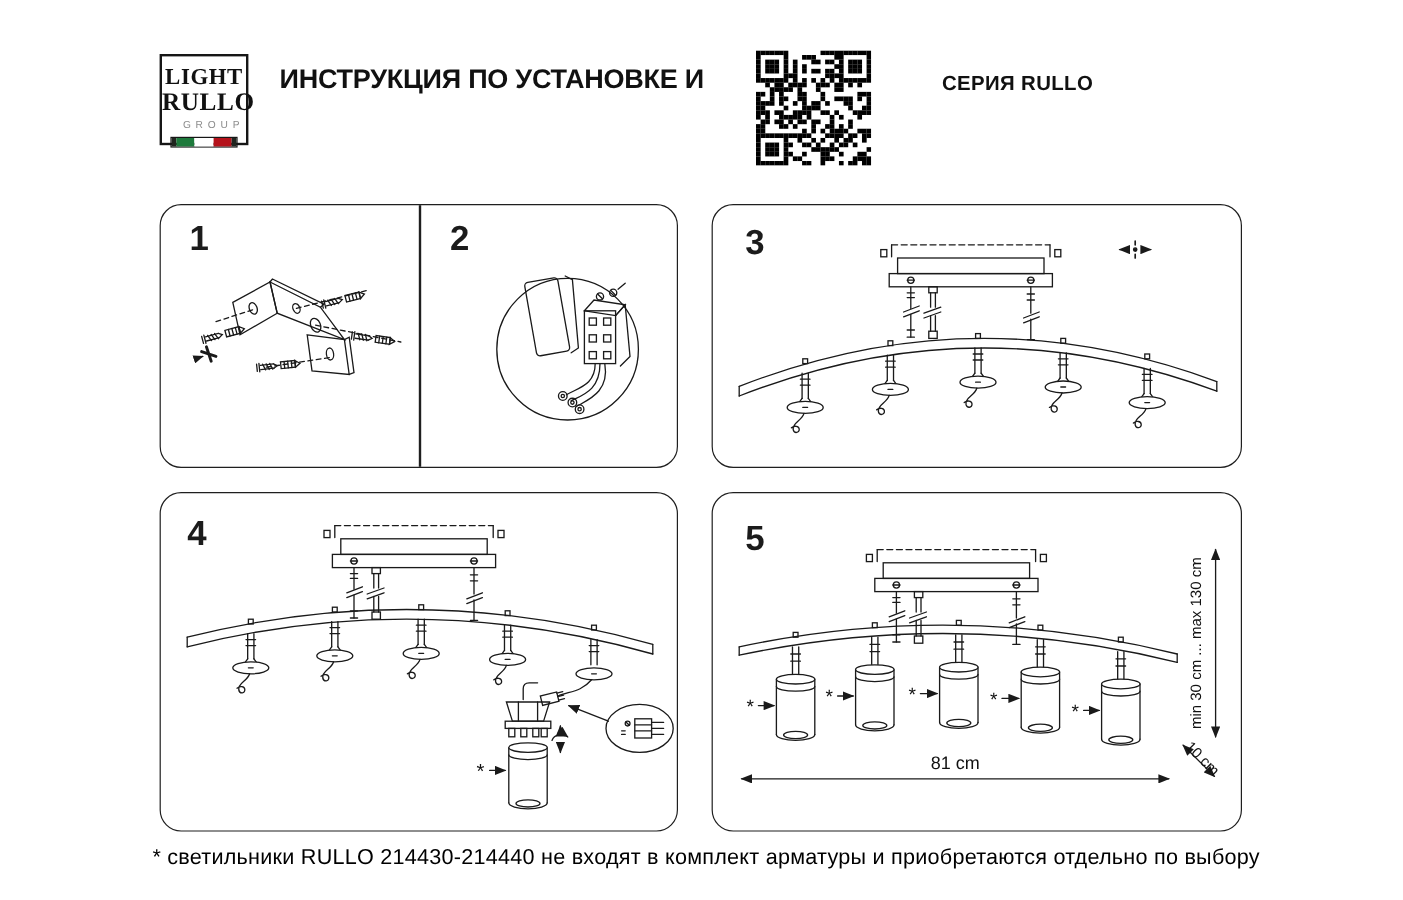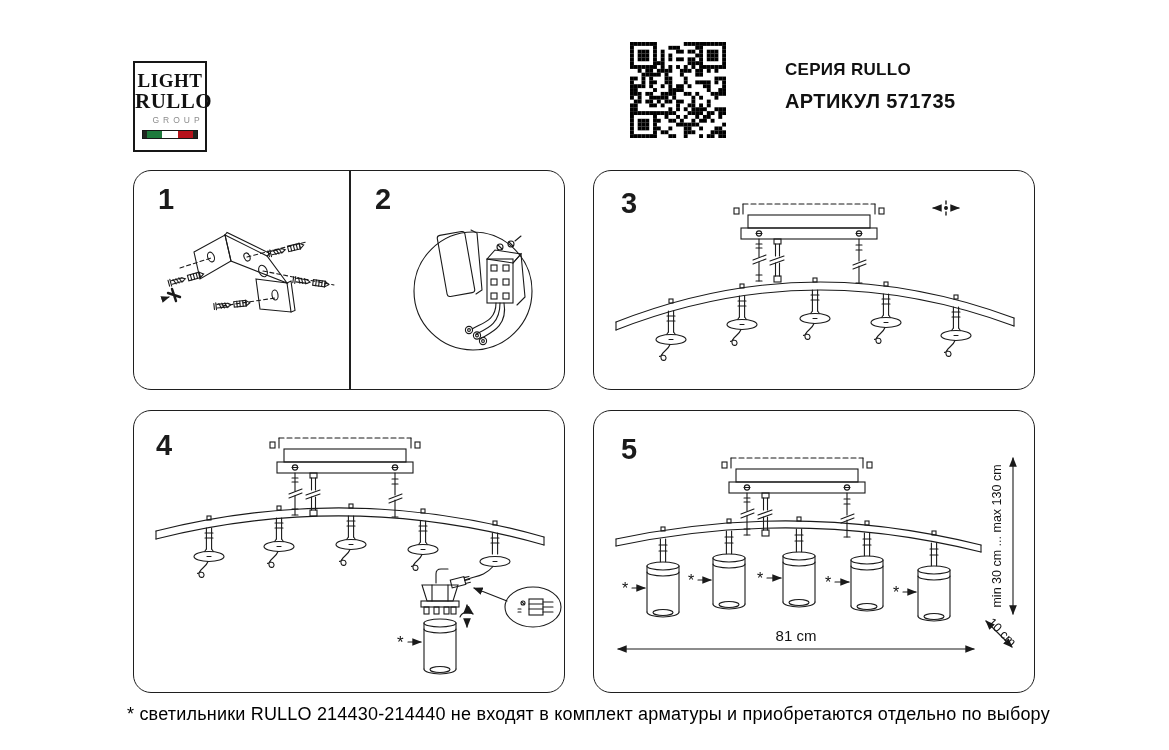--- a/index.html
+++ b/index.html
@@ -3,22 +3,22 @@
 <meta charset="utf-8">
 <style>
   html,body{margin:0;padding:0;background:#fff;}
   body{width:1169px;height:750px;position:relative;overflow:hidden;
        font-family:"Liberation Sans",sans-serif;color:#111;}
   .abs{position:absolute;}
   svg{display:block;}
   svg text{font-family:"Liberation Sans",sans-serif;fill:#111;}
 
   
-  #logo{left:133px;top:45px;width:74px;height:91px;border:2px solid #161616;
-        box-sizing:border-box;text-align:center;background:#fff;margin-top:16px;}
+  #logo{left:133px;top:45px;width:74px;height:76px;border:2px solid #161616;
+        box-sizing:border-box;text-align:center;background:#fff;}
   #logo .l1{font-family:"Liberation Serif",serif;font-weight:bold;font-size:19px;line-height:19px;margin-top:8px;letter-spacing:.5px;}
   #logo .l2{font-family:"Liberation Serif",serif;font-weight:bold;font-size:21px;line-height:21px;margin-top:1px;letter-spacing:.5px;}
   #logo .l3{font-size:8.5px;letter-spacing:4px;color:var(--logo-group-gray,#8d8d8d);margin-top:3px;padding-left:16px;}
   #logo .flag{height:7px;margin:5px 7px 0 7px;border:1px solid #161616;display:flex;}
   #logo .flag i{display:block;height:100%;}
   .fgd{width:7%;background:#20251f;}
   .fgg{width:28%;background:var(--flag-green,#1e7a3c);}
   .fgw{width:30%;background:#fff;}
   .fgr{width:28%;background:var(--flag-red,#b5121b);}
 
@@ -118,20 +118,21 @@
   <div class="flag">
     <i class="fgd"></i>
       <i class="fgg"></i>
       <i class="fgw"></i>
       <i class="fgr"></i>
       <i class="fgd"></i>
   </div>
 </div>
 
 <div class="abs" id="title">
+  <div>ИНСТРУКЦИЯ ПО УСТАНОВКЕ И</div>
 </div>
 
 <div class="abs" id="qr">
     <svg width="96" height="96" fill="#000">
       <rect x="0.00" y="0.00" width="3.89" height="3.89"></rect>
       <rect x="3.84" y="0.00" width="3.89" height="3.89"></rect>
       <rect x="7.68" y="0.00" width="3.89" height="3.89"></rect>
       <rect x="11.52" y="0.00" width="3.89" height="3.89"></rect>
       <rect x="15.36" y="0.00" width="3.89" height="3.89"></rect>
       <rect x="19.20" y="0.00" width="3.89" height="3.89"></rect>
@@ -446,21 +447,20 @@
       <rect x="69.12" y="92.16" width="3.89" height="3.89"></rect>
       <rect x="76.80" y="92.16" width="3.89" height="3.89"></rect>
       <rect x="80.64" y="92.16" width="3.89" height="3.89"></rect>
       <rect x="88.32" y="92.16" width="3.89" height="3.89"></rect>
       <rect x="92.16" y="92.16" width="3.89" height="3.89"></rect>
     </svg>
   </div>
 
 <div class="abs" id="series">
   <div class="s1">СЕРИЯ RULLO</div>
-  <div class="s2">АРТИКУЛ 571735</div>
 </div>
 
 <div class="panel" id="p12">
   <div class="divider"></div>
   <span class="stepnum" style="left:24px;top:12px">1</span>
   <span class="stepnum" style="left:241px;top:12px">2</span>
 
   <svg class="draw" width="216" height="220">
     <g class="ln">
       <path d="M46,97 L77,87" stroke-dasharray="4 3"></path>

